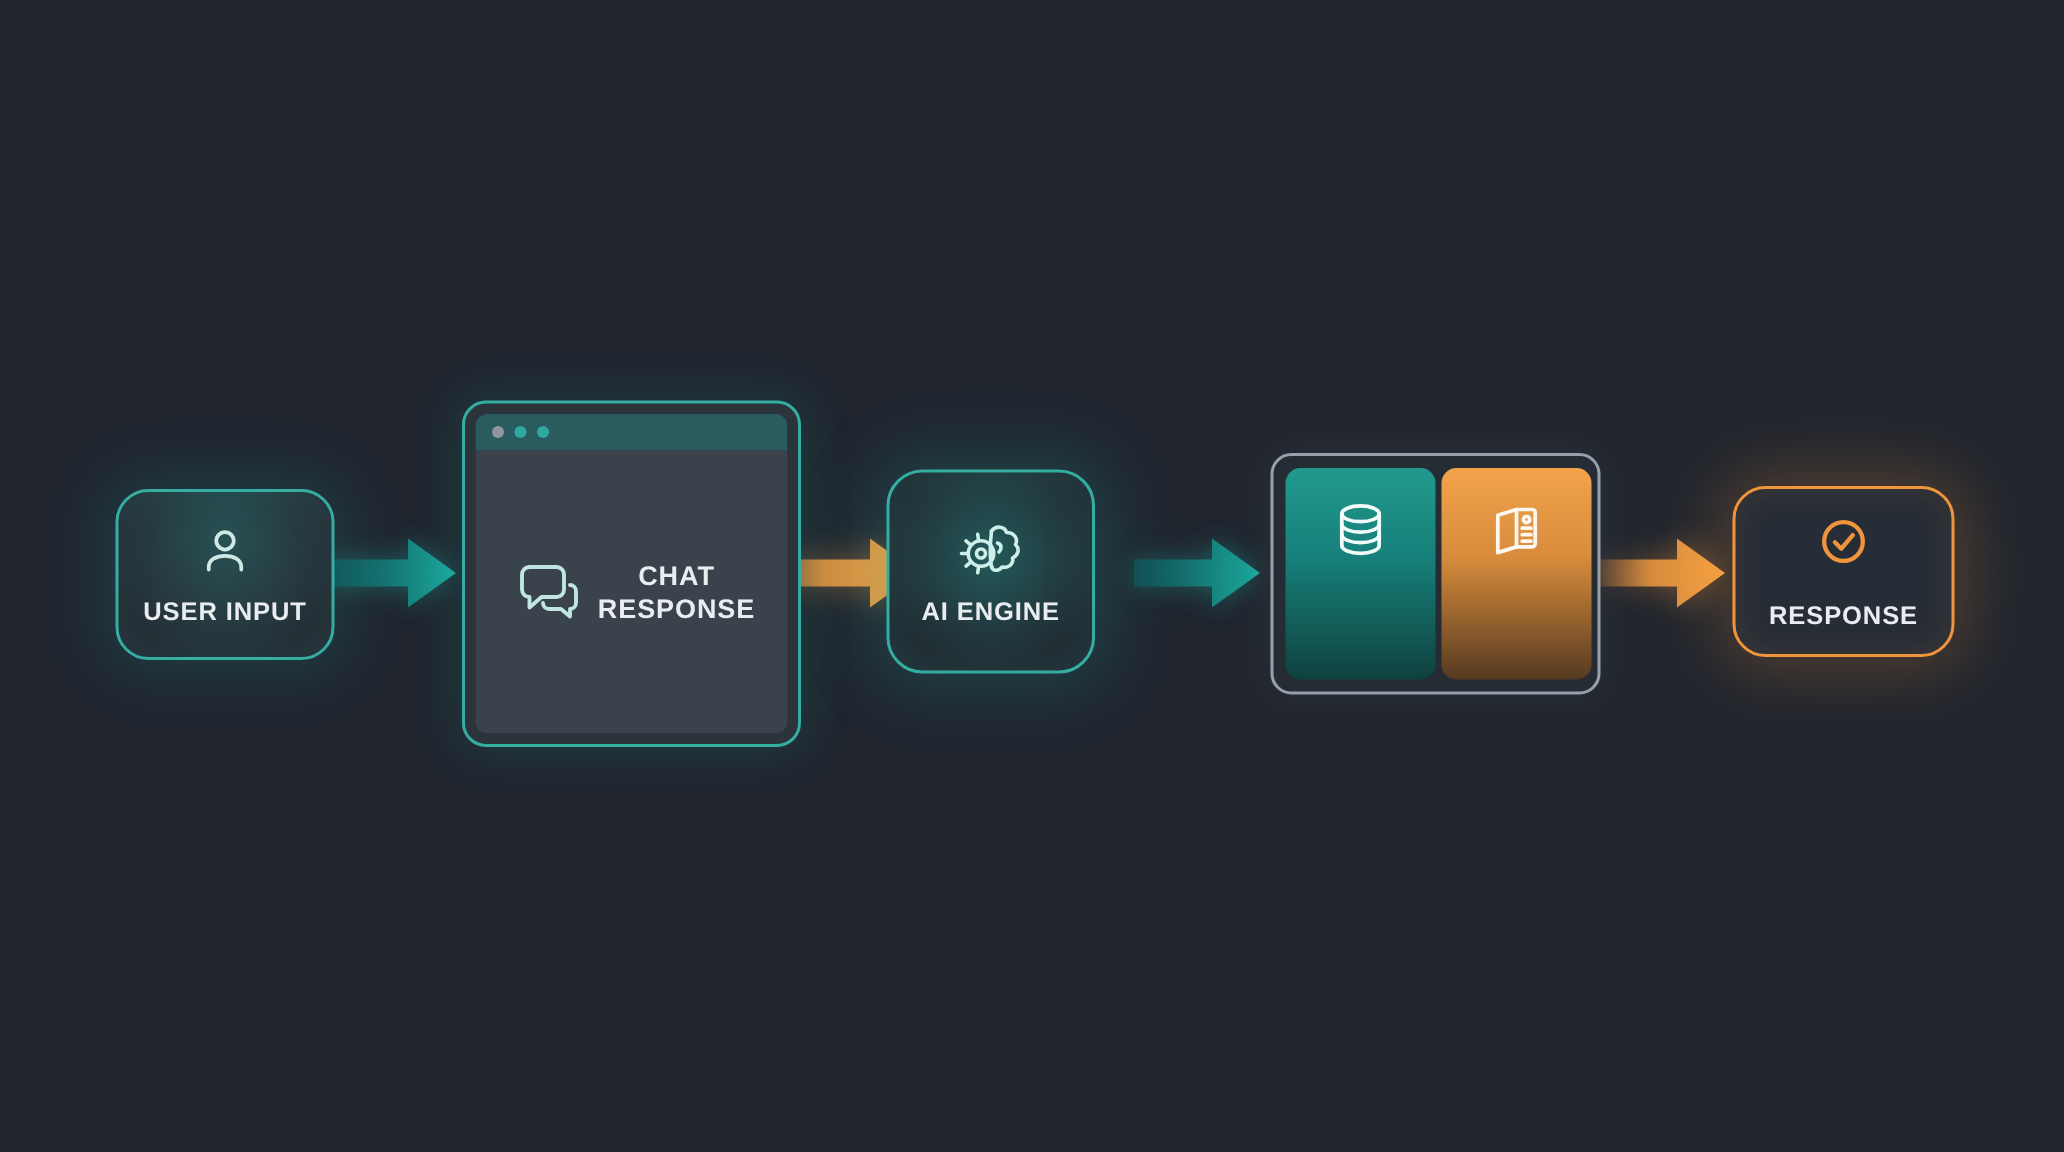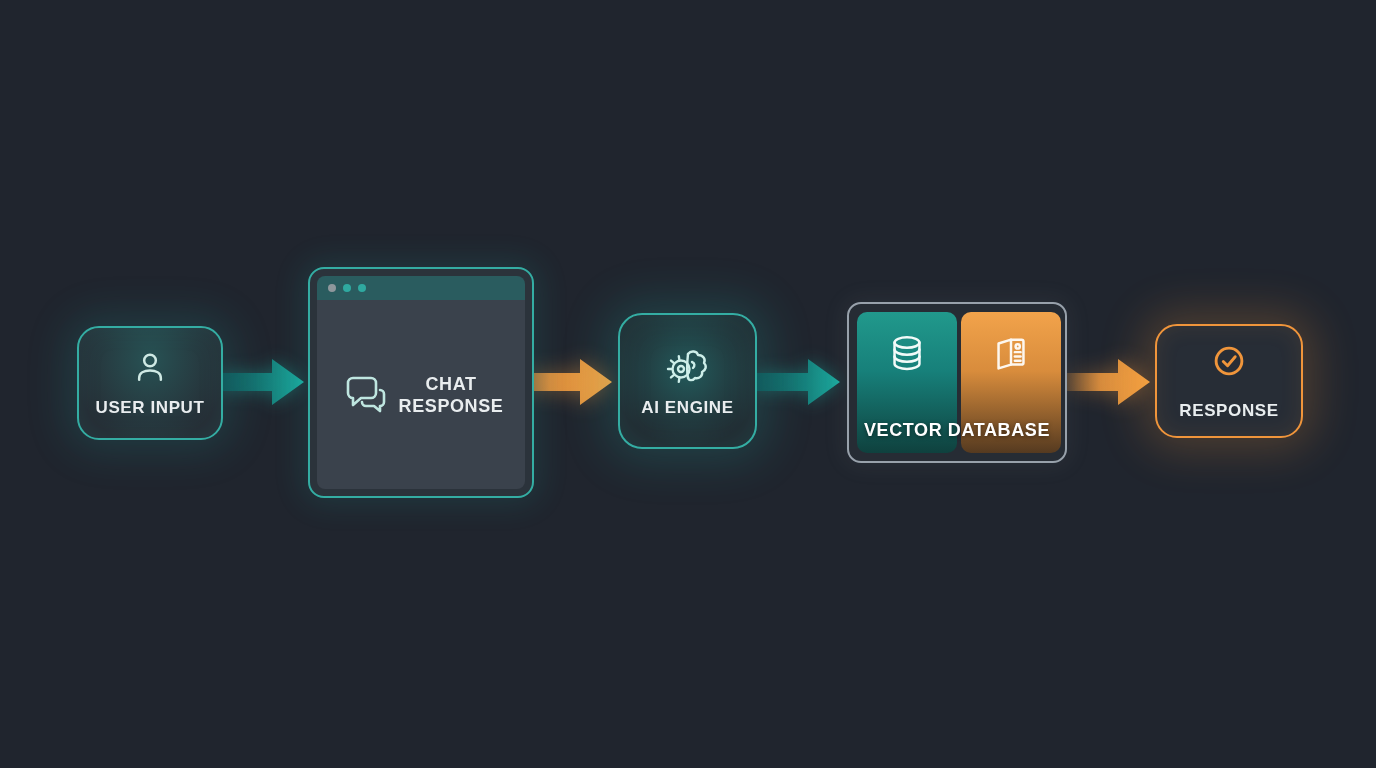--- a/index.html
+++ b/index.html
@@ -34,21 +34,21 @@
   .chat-titlebar{height:24px;background:#2a5c5f;display:flex;align-items:center;
     gap:7px;padding-left:11px;flex:0 0 auto;}
   .dot{width:8px;height:8px;border-radius:50%;display:inline-block;}
   .dot-gray{background:#8e979c;}
   .dot-teal{background:#2fa9a0;}
   .chat-content{flex:1;background:#3a424c;display:flex;flex-direction:row;
     align-items:center;justify-content:center;gap:10px;}
   .chat-content .node-label{font-size:18px;}
   
   .ai-node{
-    left:618px;top:313px;width:139px;height:136px;border-radius:24px;
+    left:591px;top:313px;width:139px;height:136px;border-radius:24px;
     border:2px solid #34ada3;gap:8px;
     background:radial-gradient(circle at 50% 42%, rgba(35,190,178,.33), rgba(30,38,44,0) 75%), #222930;
     box-shadow:0 0 46px 12px rgba(35,180,170,.20), inset 0 0 34px rgba(35,190,178,.14);
   }
   
   .vector-node{
     left:847px;top:302px;width:220px;height:161px;border-radius:14px;
     border:2px solid #98a1ab;background:#262c34;display:block;
     box-shadow:0 0 22px 4px rgba(150,160,170,.08);
   }
@@ -177,21 +177,20 @@
       <svg class="icon" width="46" height="46" viewBox="0 0 48 48" fill="none" stroke="#fdf7ef" stroke-width="2.6" stroke-linecap="round" stroke-linejoin="round">
         <path d="M24 8 L11 12 V38 L24 34 Z"></path>
         <path d="M24 8 H35 a2 2 0 0 1 2 2 V32 a2 2 0 0 1 -2 2 H24"></path>
         <circle cx="31" cy="15" r="2.2"></circle>
         <line x1="28" y1="21" x2="34" y2="21"></line>
         <line x1="28" y1="25.5" x2="34" y2="25.5"></line>
         <line x1="28" y1="30" x2="34" y2="30"></line>
       </svg>
     </div>
     <div class="vector-label">
-      <div class="node-label">VECTOR DATABASE</div>
     </div>
   </div>
 
   <div class="node response-node">
     <svg class="icon" width="42" height="42" viewBox="0 0 44 44" fill="none" stroke="#f0953b" stroke-width="3" stroke-linecap="round" stroke-linejoin="round">
       <circle cx="22" cy="22" r="13.5"></circle>
       <polyline points="16,22.5 20.5,27 28.5,17.5"></polyline>
     </svg>
     <div class="node-label">RESPONSE</div>
   </div>

